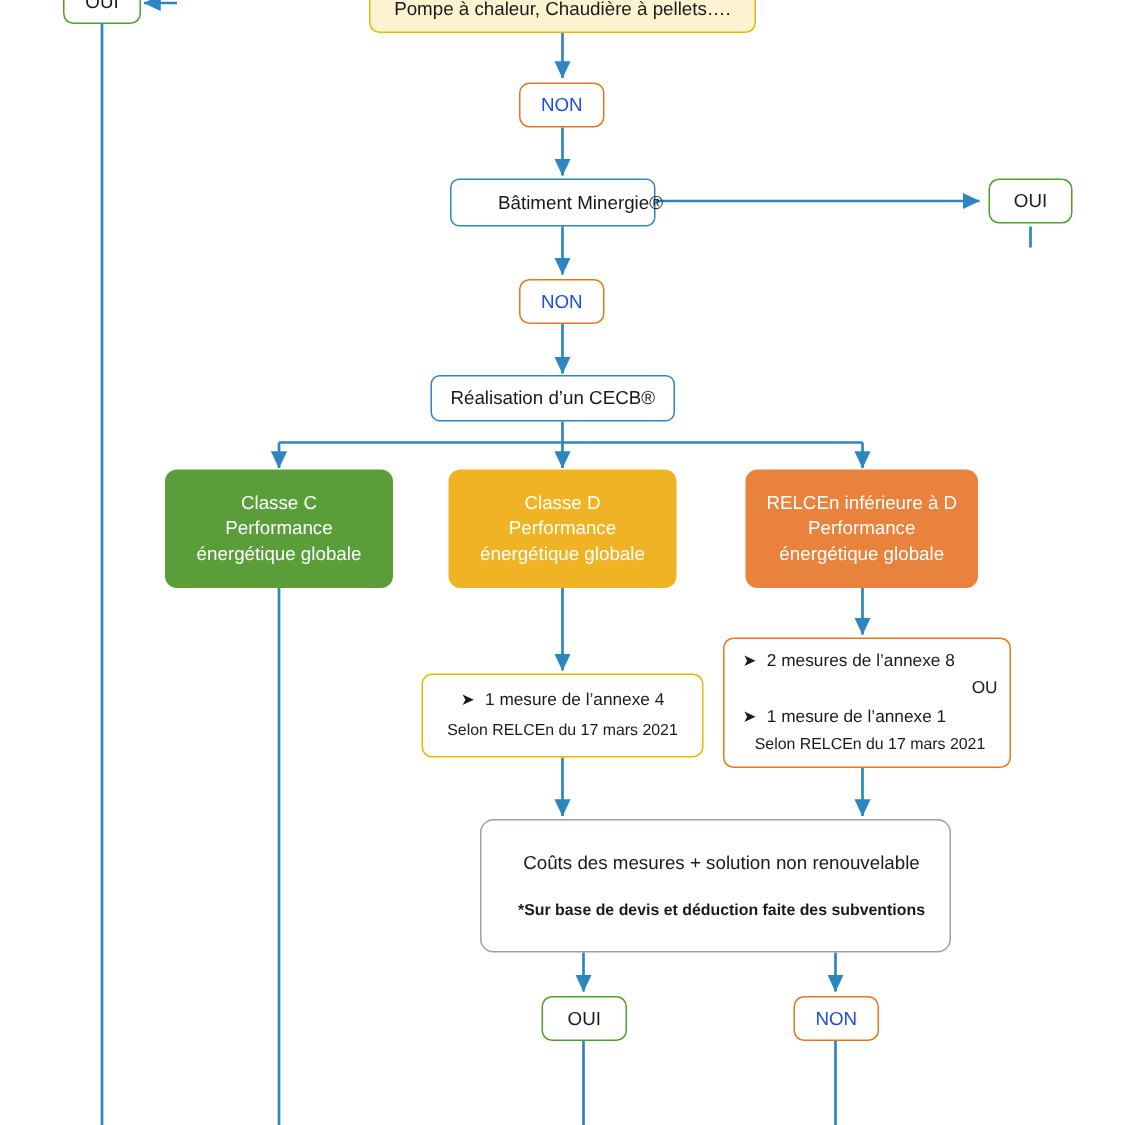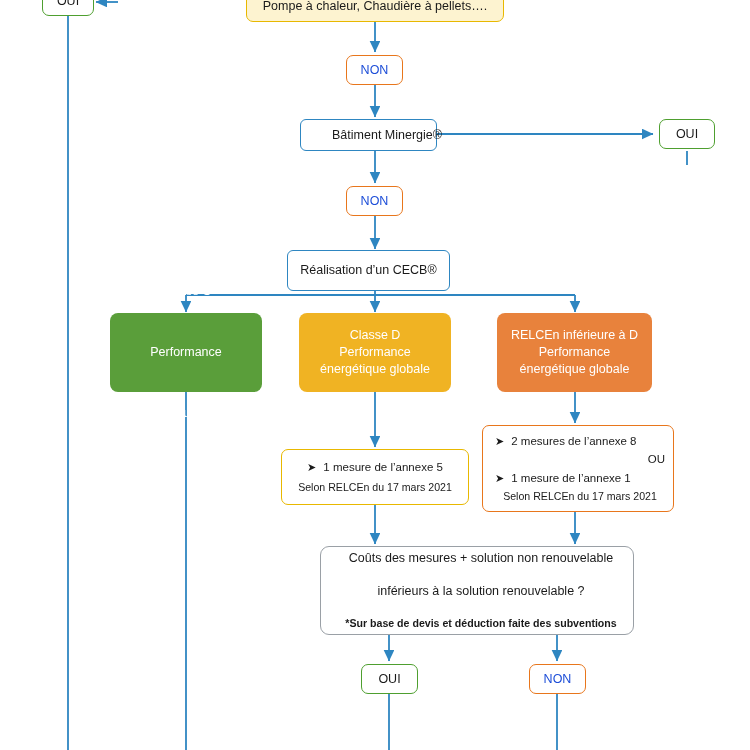--- a/index.html
+++ b/index.html
@@ -26,21 +26,21 @@
     line-height:1.35;
     padding:4px 8px;
   }
   .node.blue{border-color:#2e86c1;background:#ffffff;color:#1a1a1a;}
   .node.orange-pill{border-color:#e8761c;background:#ffffff;color:#1d4ed8;border-radius:7px;}
   .node.green-pill{border-color:#4e9f2f;background:#ffffff;color:#1a1a1a;border-radius:7px;}
   .node.yellowbox{border-color:#e8b800;background:#ffffff;color:#1a1a1a;border-radius:7px;}
   .node.orangebox{border-color:#e8761c;background:#ffffff;color:#1a1a1a;border-radius:7px;}
   .node.graybox{border-color:#9aa0a6;background:#ffffff;color:#1a1a1a;border-radius:9px;}
   .node.yellowfill{border:none;background:#f0b323;color:#ffffff;border-radius:8px;}
-  .node.greenfill{border:none;background:#5a9e3a;color:#ffffff;border-radius:8px;gap:44px;}
+  .node.greenfill{border:none;background:#5a9e3a;color:#ffffff;border-radius:8px;}
   .node.orangefill{border:none;background:#e8823c;color:#ffffff;border-radius:8px;}
   .node .line{display:block;white-space:nowrap;}
   .bullet-line{display:flex;align-items:center;gap:7px;white-space:nowrap;}
   .bullet-line .arrowglyph{font-size:11px;color:#1a1a1a;}
   .sub{font-size:11.5px;}
   .small{font-size:10.6px;}
 </style>
 </head>
 <body>
 
@@ -113,21 +113,21 @@
   </div>
 
   <div class="node green-pill" style="left:659px;top:119px;width:56px;height:30px;">
     <span class="line">OUI</span>
   </div>
 
   <div class="node orange-pill" style="left:346px;top:186px;width:57px;height:30px;">
     <span class="line">NON</span>
   </div>
 
-  <div class="node blue" style="left:287px;top:250px;width:163px;height:41px;">
+  <div class="node blue" style="left:287px;top:250px;width:163px;height:31px;">
     <span class="line">Réalisation d’un CECB®</span>
   </div>
 
   <div class="node greenfill" style="left:110px;top:313px;width:152px;height:79px;">
     <span class="line">Classe C</span>
     <span class="line">Performance</span>
     <span class="line">énergétique globale</span>
   </div>
 
   <div class="node yellowfill" style="left:299px;top:313px;width:152px;height:79px;">
@@ -138,41 +138,40 @@
 
   <div class="node orangefill" style="left:497px;top:313px;width:155px;height:79px;">
     <span class="line">RELCEn inférieure à D</span>
     <span class="line">Performance</span>
     <span class="line">énergétique globale</span>
   </div>
 
   <div class="node yellowbox" style="left:281px;top:449px;width:188px;height:56px;gap:5px;">
     <div class="bullet-line">
       <span class="arrowglyph">➤</span>
-      <span class="sub">1 mesure de l’annexe 5</span>
+      <span class="sub">1 mesure de l’annexe 4</span>
     </div>
     <span class="small">Selon RELCEn du 17 mars 2021</span>
   </div>
 
   <div class="node orangebox" style="left:482px;top:425px;width:192px;height:87px;gap:3px;align-items:flex-start;padding-left:12px;">
     <div class="bullet-line">
       <span class="arrowglyph">➤</span>
       <span class="sub">2 mesures de l’annexe 8</span>
     </div>
     <span class="sub" style="width:100%;text-align:right;">OU</span>
     <div class="bullet-line">
       <span class="arrowglyph">➤</span>
       <span class="sub">1 mesure de l’annexe 1</span>
     </div>
     <span class="small" style="width:100%;text-align:center;">Selon RELCEn du 17 mars 2021</span>
   </div>
 
   <div class="node graybox" style="left:320px;top:546px;width:314px;height:89px;gap:16px;padding-left:16px;">
     <span class="line">Coûts des mesures + solution non renouvelable</span>
-    <span class="line">inférieurs à la solution renouvelable ?</span>
     <span class="small" style="font-weight:bold;">*Sur base de devis et déduction faite des subventions</span>
   </div>
 
   <div class="node green-pill" style="left:361px;top:664px;width:57px;height:30px;">
     <span class="line">OUI</span>
   </div>
 
   <div class="node orange-pill" style="left:529px;top:664px;width:57px;height:30px;">
     <span class="line">NON</span>
   </div>

